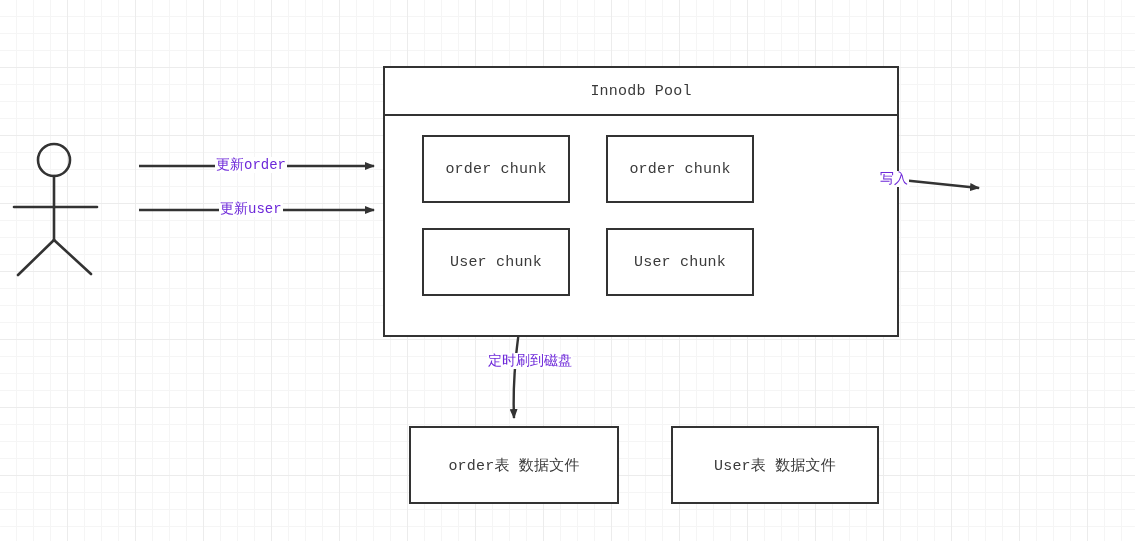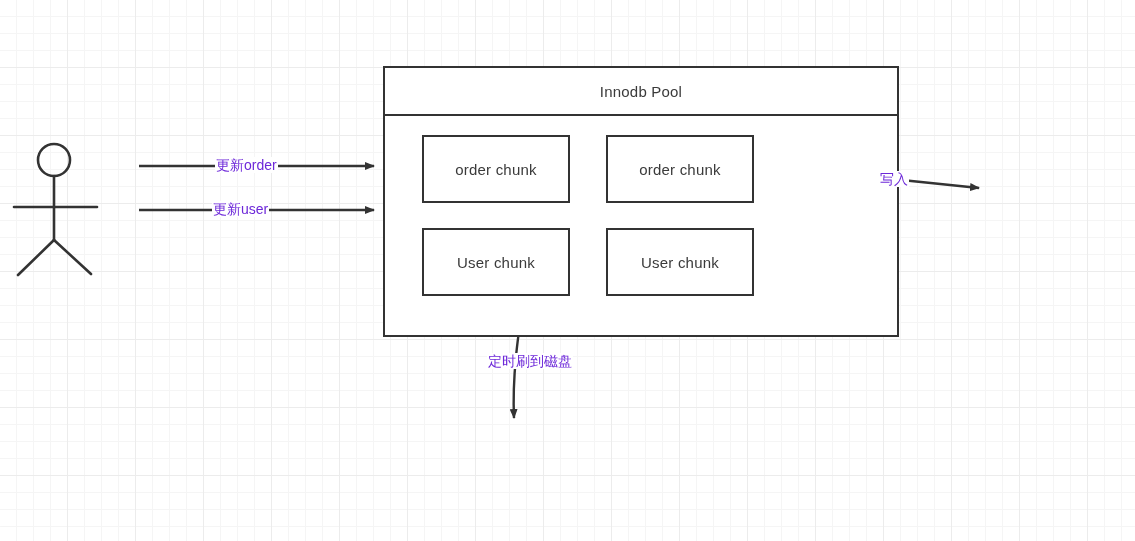--- a/index.html
+++ b/index.html
@@ -13,21 +13,21 @@
     height: 541px;
     overflow: hidden;
     background-color: #ffffff;
     background-image:
       linear-gradient(to right, #ececec 1px, transparent 1px),
       linear-gradient(to bottom, #ececec 1px, transparent 1px),
       linear-gradient(to right, #f5f5f5 1px, transparent 1px),
       linear-gradient(to bottom, #f5f5f5 1px, transparent 1px);
     background-size: 68px 68px, 68px 68px, 17px 17px, 17px 17px;
     background-position: -1px -1px, -1px -1px, -1px -1px, -1px -1px;
-    font-family: Liberation Sans, sans-serif;
+    font-family: Liberation Mono, monospace;
     border-radius: 16px;
   }
   #vectors {
     position: absolute;
     left: 0;
     top: 0;
     width: 1135px;
     height: 541px;
     pointer-events: none;
   }
@@ -97,21 +97,21 @@
   .edge-label {
     position: absolute;
     background: #ffffff;
     color: #6d28d9;
     font-size: 14px;
     white-space: nowrap;
     padding: 0 1px;
     line-height: 16px;
   }
   .lbl-update-order { left: 215px; top: 157px; }
-  .lbl-update-user  { left: 212px; top: 201px; }
+  .lbl-update-user  { left: 219px; top: 201px; }
   .lbl-write        { left: 879px; top: 171px; }
   .lbl-flush        { left: 467px; top: 353px; margin-left: 20px; }
 </style>
 </head>
 <body>
 
 <div id="canvas">
 
   <svg id="vectors" viewBox="0 0 1135 541">
     <defs>
@@ -140,19 +140,21 @@
   <div class="node pool-outer">
     <div class="pool-title">Innodb Pool</div>
   </div>
 
   <div class="node chunk chunk-1">order chunk</div>
   <div class="node chunk chunk-2">order chunk</div>
   <div class="node chunk chunk-3">User chunk</div>
   <div class="node chunk chunk-4">User chunk</div>
 
 
+  <div class="node file-box-1">order表 数据文件</div>
+  <div class="node file-box-2">User表 数据文件</div>
 
   <div class="edge-label lbl-update-order">更新order</div>
   <div class="edge-label lbl-update-user">更新user</div>
   <div class="edge-label lbl-write">写入</div>
   <div class="edge-label lbl-flush">定时刷到磁盘</div>
 
 </div>
 
 </body></html>

